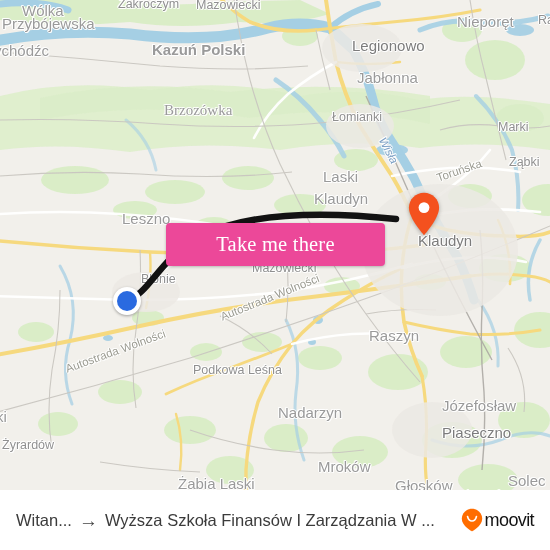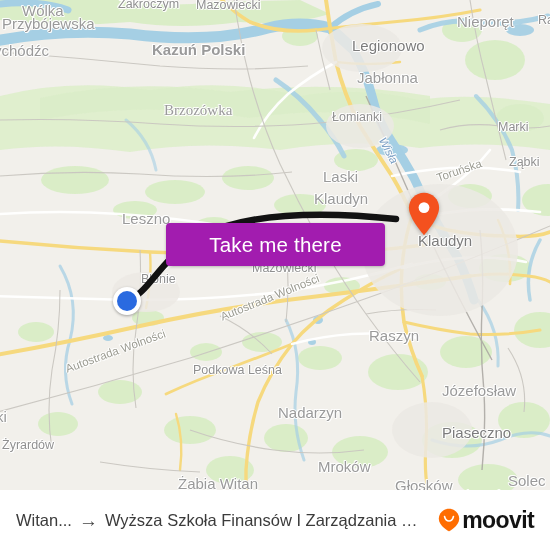--- a/index.html
+++ b/index.html
@@ -71,25 +71,25 @@
     left: 408px; top: 192px;
     width: 32px; height: 44px;
     filter: drop-shadow(0 1px 2px rgba(0,0,0,.3));
   }
 
   
   #cta {
     position: absolute;
     left: 166px; top: 223px;
     width: 219px; height: 43px;
-    background: #a21caf;
+    background: #ec4899;
     border: none;
     border-radius: 4px;
     color: #ffffff;
-    font-family: Liberation Sans, sans-serif;
+    font-family: Liberation Serif, serif;
     font-size: 20.5px;
     letter-spacing: .2px;
     cursor: pointer;
     box-shadow: 0 1px 3px rgba(0,0,0,.25);
     display: flex; align-items: center; justify-content: center;
   }
 
   
   #attribution {
     position: absolute;
@@ -131,22 +131,22 @@
     overflow: hidden;
     text-overflow: ellipsis;
     white-space: nowrap;
   }
   #moovit-logo {
     flex: 0 0 auto;
     display: flex; align-items: center; gap: 2px;
     margin-left: 8px;
   }
   #moovit-wordmark {
-    font-size: 23px;
-    font-weight: bold;
+    font-size: 18px;
+    font-weight: normal;
     color: #131313;
     letter-spacing: -0.6px;
   }
 </style>
 </head>
 <body>
 
 <div id="app">
 
   <div id="map">
@@ -313,27 +313,27 @@
         <div class="map-label lbl-vil" style="left: 323px; top: 168px;">Laski</div>
         <div class="map-label lbl-vil" style="left: 314px; top: 190px;">Klaudyn</div>
         <div class="map-label lbl-vil" style="left: 122px; top: 210px;">Leszno</div>
         <div class="map-label lbl-city" style="left: 418px; top: 232px;">Klaudyn</div>
         <div class="map-label lbl-town" style="left: 141px; top: 272px;">Błonie</div>
         <div class="map-label lbl-town" style="left: 252px; top: 261px;">Mazowiecki</div>
         <div class="map-label lbl-road" style="left: 221px; top: 311px; transform: rotate(-22deg);">Autostrada Wolności</div>
         <div class="map-label lbl-vil" style="left: 369px; top: 327px;">Raszyn</div>
         <div class="map-label lbl-town" style="left: 193px; top: 363px;">Podkowa Leśna</div>
         <div class="map-label lbl-road" style="left: 66px; top: 363px; transform: rotate(-20deg);">Autostrada Wolności</div>
-        <div class="map-label lbl-vil" style="left: 442px; top: 382px;">Józefosław</div>
+        <div class="map-label lbl-vil" style="left: 442px; top: 397px;">Józefosław</div>
         <div class="map-label lbl-vil" style="left: 278px; top: 404px;">Nadarzyn</div>
         <div class="map-label lbl-city" style="left: 426px; top: 424px; margin-left: 16px;">Piaseczno</div>
         <div class="map-label lbl-vil" style="left: -4px; top: 408px;">ki</div>
         <div class="map-label lbl-town" style="left: 2px; top: 438px;">Żyrardów</div>
         <div class="map-label lbl-vil" style="left: 318px; top: 458px;">Mroków</div>
-        <div class="map-label lbl-vil" style="left: 178px; top: 475px;">Żabia Witan</div>
+        <div class="map-label lbl-vil" style="left: 178px; top: 475px;">Żabia Laski</div>
         <div class="map-label lbl-vil" style="left: 375px; top: 477px; padding-left: 20px;">Głosków</div>
         <div class="map-label lbl-vil" style="left: 430px; top: 487px;">Zalesie Górne</div>
         <div class="map-label lbl-vil" style="left: 508px; top: 472px;">Solec</div>
       </div>
 
     <svg id="route-layer" viewBox="0 0 550 490">
       <path d="M127,301 C150,292 158,262 196,238 C250,210 330,212 396,219" fill="none" stroke="#121212" stroke-width="6.5" stroke-linecap="round" stroke-linejoin="round"></path>
     </svg>
 
     <div id="origin-dot"></div>

